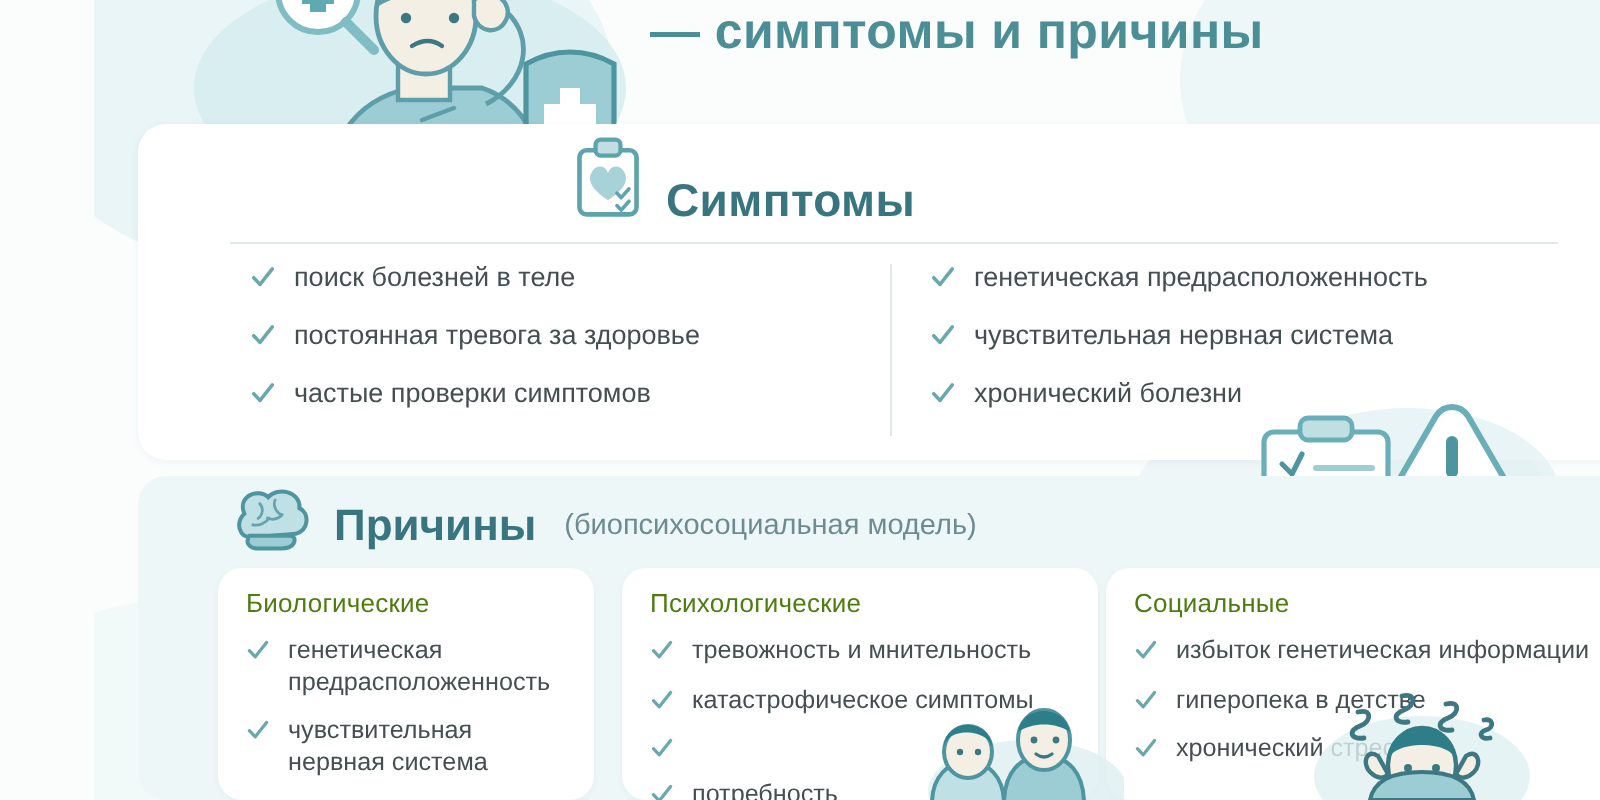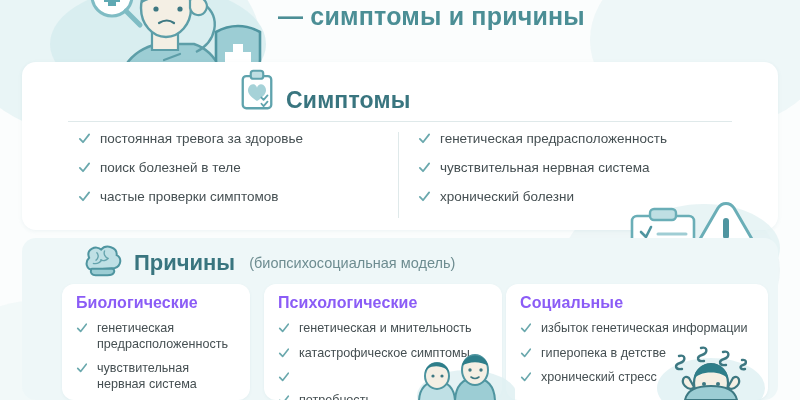--- a/index.html
+++ b/index.html
@@ -2,21 +2,21 @@
 <html lang="ru"><head>
 <meta charset="utf-8">
 <style>
   html,body{margin:0;padding:0;}
   body{
     width:800px;height:400px;overflow:hidden;
     font-family:"Liberation Sans","DejaVu Sans",sans-serif;
     background:#fbfdfd;
     position:relative;
   }
-  .page{position:absolute;inset:0;overflow:hidden;}
+  .page{position:absolute;inset:0;overflow:hidden;margin-left:47px;}
 
   
   .blob{position:absolute;border-radius:50%;pointer-events:none;}
   .blob-a{width:300px;height:200px;left:-40px;top:-60px;background:#e3f2f3;opacity:.75;}
   .blob-b{width:240px;height:180px;right:-30px;top:-50px;background:#e8f4f5;opacity:.7;}
   .blob-c{width:220px;height:160px;right:20px;top:190px;background:#e6f3f4;opacity:.65;}
   .blob-d{width:200px;height:150px;left:-60px;bottom:-50px;background:#eef7f7;opacity:.7;}
   .blob-e{width:150px;height:120px;right:120px;bottom:-30px;background:#e9f5f5;opacity:.6;}
 
   
@@ -53,34 +53,34 @@
 
   
   .ck{flex:0 0 auto;width:13px;height:13px;margin-top:1px;}
   .ck svg{display:block;}
 
   
   .causes-band{
     position:absolute;left:22px;top:238px;width:756px;height:162px;
     background:#eef7f8;border-radius:14px;
   }
-  .causes-head{position:absolute;left:80px;top:246px;height:34px;display:flex;align-items:center;gap:10px;}
+  .causes-head{position:absolute;left:66px;top:246px;height:34px;display:flex;align-items:center;gap:10px;}
   .causes-head .lbl{font-size:22px;font-weight:700;color:#39757f;}
   .causes-head .sub{font-size:14.5px;color:#6d8c90;font-weight:400;margin-left:4px;}
 
   .cause-card{
     position:absolute;top:284px;background:#ffffff;border-radius:12px;
     box-shadow:0 1px 3px rgba(90,140,150,.08);
     height:116px;overflow:hidden;
   }
   .cc-1{left:62px;width:188px;}
   .cc-2{left:264px;width:238px;}
   .cc-3{left:506px;width:262px;}
   .cc-inner{padding:10px 14px 0 14px;}
-  .cc-title{font-size:16px;font-weight:700;color:#8b5cf6;margin:0 0 9px 0;letter-spacing:.1px;}
+  .cc-title{font-size:13px;font-weight:400;color:#4d7c0f;margin:0 0 9px 0;letter-spacing:.1px;}
   .cc-li{display:flex;align-items:flex-start;gap:8px;margin-bottom:9px;}
   .cc-li .txt{font-size:12.6px;color:#454f52;line-height:1.25;}
 
   
   .deco{position:absolute;pointer-events:none;}
   .deco-right{right:12px;top:196px;width:180px;height:105px;}
   .deco-couple{left:395px;top:352px;width:120px;height:50px;}
   .deco-stress{right:20px;bottom:0;width:135px;height:62px;}
 </style>
 </head>
@@ -155,29 +155,29 @@
   <div class="sym-divider"></div>
   <div class="sym-vdivider"></div>
 
   <div class="sym-col left">
     <div class="li">
       <span class="ck">
           <svg viewBox="0 0 14 14" width="13" height="13">
             <path d="M2 7.4 L5.4 11 L12 2.6" fill="none" stroke="#6aa8ad" stroke-width="1.9" stroke-linecap="round" stroke-linejoin="round"></path>
           </svg>
         </span>
+      <span class="txt">поиск болезней в теле</span>
+    </div>
+    <div class="li">
+      <span class="ck">
+          <svg viewBox="0 0 14 14" width="13" height="13">
+            <path d="M2 7.4 L5.4 11 L12 2.6" fill="none" stroke="#6aa8ad" stroke-width="1.9" stroke-linecap="round" stroke-linejoin="round"></path>
+          </svg>
+        </span>
       <span class="txt">постоянная тревога за здоровье</span>
-    </div>
-    <div class="li">
-      <span class="ck">
-          <svg viewBox="0 0 14 14" width="13" height="13">
-            <path d="M2 7.4 L5.4 11 L12 2.6" fill="none" stroke="#6aa8ad" stroke-width="1.9" stroke-linecap="round" stroke-linejoin="round"></path>
-          </svg>
-        </span>
-      <span class="txt">поиск болезней в теле</span>
     </div>
     <div class="li">
       <span class="ck">
           <svg viewBox="0 0 14 14" width="13" height="13">
             <path d="M2 7.4 L5.4 11 L12 2.6" fill="none" stroke="#6aa8ad" stroke-width="1.9" stroke-linecap="round" stroke-linejoin="round"></path>
           </svg>
         </span>
       <span class="txt">частые проверки симптомов</span>
     </div>
   </div>
@@ -279,21 +279,21 @@
 
   <div class="card cause-card cc-2">
     <div class="cc-inner">
       <div class="cc-title">Психологические</div>
       <div class="cc-li">
         <span class="ck">
             <svg viewBox="0 0 14 14" width="12" height="12">
               <path d="M2 7.4 L5.4 11 L12 2.6" fill="none" stroke="#6aa8ad" stroke-width="1.9" stroke-linecap="round" stroke-linejoin="round"></path>
             </svg>
           </span>
-        <span class="txt">генетическая и мнительность</span>
+        <span class="txt">тревожность и мнительность</span>
       </div>
       <div class="cc-li">
         <span class="ck">
             <svg viewBox="0 0 14 14" width="12" height="12">
               <path d="M2 7.4 L5.4 11 L12 2.6" fill="none" stroke="#6aa8ad" stroke-width="1.9" stroke-linecap="round" stroke-linejoin="round"></path>
             </svg>
           </span>
         <span class="txt">катастрофическое симптомы</span>
       </div>
       <div class="cc-li">

